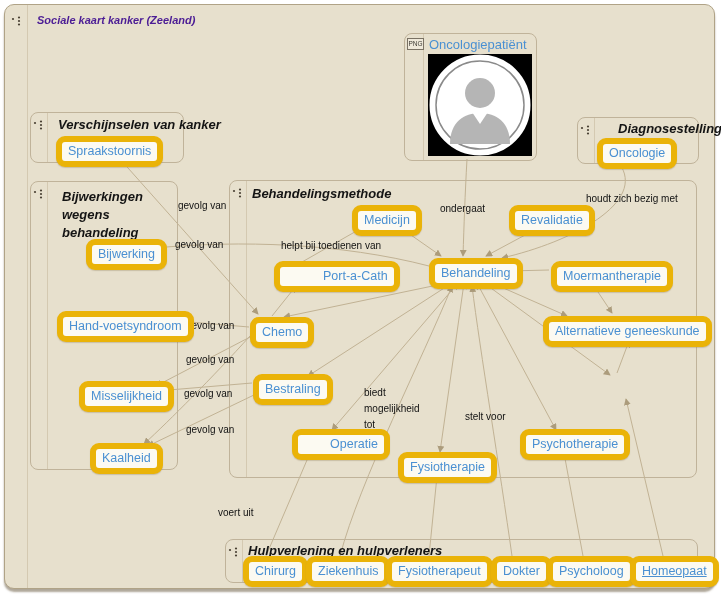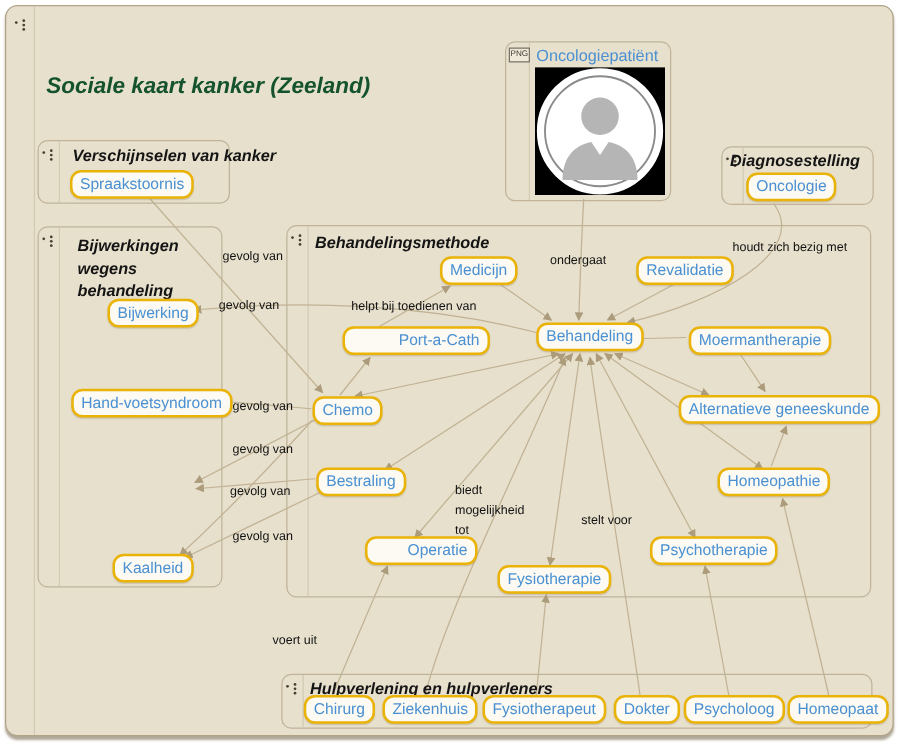--- a/index.html
+++ b/index.html
@@ -1,29 +1,29 @@
 <!DOCTYPE html>
 <html><head>
 <meta charset="utf-8">
 <style>
   html,body{margin:0;padding:0;background:#ffffff;font-family:"Liberation Sans",sans-serif;}
   #stage{position:relative;width:721px;height:599px;background:#ffffff;overflow:hidden;}
   
   .panel{position:absolute;left:4px;top:4px;width:709px;height:583px;background:#e7e0cd;
          border:1px solid #b0a387;border-radius:10px;box-shadow:0 3px 2px rgba(110,95,70,.55);z-index:1;}
   .panel-strip{position:absolute;left:22px;top:0;bottom:0;width:0;border-left:1px solid #d4c9b1;}
-  .panel-title{position:absolute;left:32px;top:9px;font-size:18px;font-weight:bold;font-style:italic;color:#14532d;margin-top:44px;}
+  .panel-title{position:absolute;left:32px;top:9px;font-size:11px;font-weight:bold;font-style:italic;color:#4c1d95;}
   
   .group{position:absolute;border:1px solid #c0b39a;border-radius:8px;background:#e7e0cd;z-index:2;}
   .group .strip{position:absolute;left:16px;top:0;bottom:0;width:0;border-left:1px solid #d4c9b1;}
   .gtitle{position:absolute;font-size:13px;font-weight:bold;font-style:italic;color:#141414;z-index:4;}
   .handle{position:absolute;left:2px;top:4px;width:12px;height:12px;z-index:4;cursor:pointer;}
   
   .node{position:absolute;z-index:5;font-size:12.5px;line-height:17px;color:#4a90d2;background:#fcfaf2;
-        border:2px solid #eab308;border-radius:9px;padding:1px 6px;white-space:nowrap;
+        border:6px solid #eab308;border-radius:9px;padding:1px 6px;white-space:nowrap;
         box-shadow:0 1px 1px rgba(150,130,95,.35);cursor:pointer;}
   
   .elabel{position:absolute;z-index:4;font-size:10px;color:#111;white-space:pre-line;}
   .center{}
   
   #edges{position:absolute;left:0;top:0;z-index:3;pointer-events:none;}
   
   .patient-box{position:absolute;left:404px;top:33px;width:131px;height:126px;background:#e7e0cd;
                border:1px solid #c0b39a;border-radius:8px;z-index:2;}
   .patient-box .strip{position:absolute;left:18px;top:0;bottom:0;width:0;border-left:1px solid #d4c9b1;}
@@ -103,21 +103,21 @@
       <svg width="12" height="12">
           <g fill="#4a4134">
             <circle cx="2" cy="4" r="1.1"></circle>
             <circle cx="8" cy="2.5" r="1.1"></circle>
             <circle cx="8" cy="6" r="1.1"></circle>
             <circle cx="8" cy="9.5" r="1.1"></circle>
           </g>
         </svg>
     </span>
   </div>
-  <div class="gtitle" style="left:584px;top:121px;text-align:right;">Diagnosestelling</div>
+  <div class="gtitle" style="left:618px;top:121px;text-align:right;">Diagnosestelling</div>
 
   <div class="group" style="left:225px;top:539px;width:471px;height:42px;">
     <div class="strip"></div>
     <span class="handle">
       <svg width="12" height="12">
           <g fill="#4a4134">
             <circle cx="2" cy="4" r="1.1"></circle>
             <circle cx="8" cy="2.5" r="1.1"></circle>
             <circle cx="8" cy="6" r="1.1"></circle>
             <circle cx="8" cy="9.5" r="1.1"></circle>
@@ -200,37 +200,37 @@
   <div class="elabel center" style="left:364px;top:385px;width:84px;line-height:16px;">biedt
 mogelijkheid
 tot</div>
   <div class="elabel" style="left:465px;top:411px;">stelt voor</div>
   <div class="elabel" style="left:218px;top:507px;">voert uit</div>
 
   <div class="node" style="left:56px;top:136px;">Spraakstoornis</div>
 
   <div class="node" style="left:86px;top:239px;">Bijwerking</div>
   <div class="node" style="left:57px;top:311px;">Hand-voetsyndroom</div>
+  <div class="node" style="left:79px;top:381px;">Misselijkheid</div>
   <div class="node" style="left:90px;top:443px;">Kaalheid</div>
 
   <div class="node" style="left:352px;top:205px;">Medicijn</div>
   <div class="node" style="left:509px;top:205px;">Revalidatie</div>
   <div class="node" style="left:274px;top:261px;padding-left:43px;">Port-a-Cath</div>
   <div class="node" style="left:429px;top:258px;">Behandeling</div>
   <div class="node" style="left:543px;top:316px;">Alternatieve geneeskunde</div>
   <div class="node" style="left:551px;top:261px;">Moermantherapie</div>
-  <div class="node" style="left:574px;top:374px;">Homeopathie</div>
   <div class="node" style="left:520px;top:429px;">Psychotherapie</div>
   <div class="node" style="left:292px;top:429px;padding-left:32px;">Operatie</div>
   <div class="node" style="left:398px;top:452px;">Fysiotherapie</div>
   <div class="node" style="left:250px;top:317px;">Chemo</div>
   <div class="node" style="left:253px;top:374px;">Bestraling</div>
 
   <div class="node" style="left:597px;top:138px;">Oncologie</div>
 
   <div class="node" style="left:243px;top:556px;text-align:right;">Chirurg</div>
   <div class="node" style="left:306px;top:556px;">Ziekenhuis</div>
   <div class="node" style="left:386px;top:556px;">Fysiotherapeut</div>
   <div class="node" style="left:491px;top:556px;">Dokter</div>
   <div class="node" style="left:547px;top:556px;">Psycholoog</div>
-  <div class="node" style="left:630px;top:556px;">Homeopaat</div>
+  <div class="node" style="left:630px;top:556px;text-decoration:underline;">Homeopaat</div>
 
 </div>
 
 </body></html>

